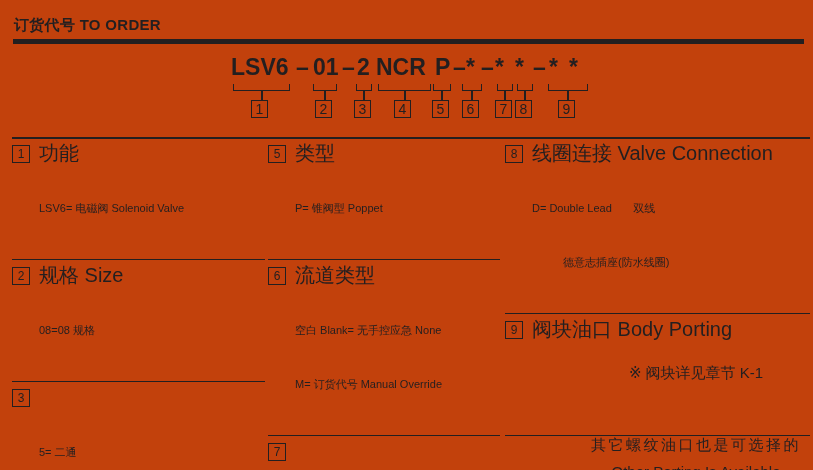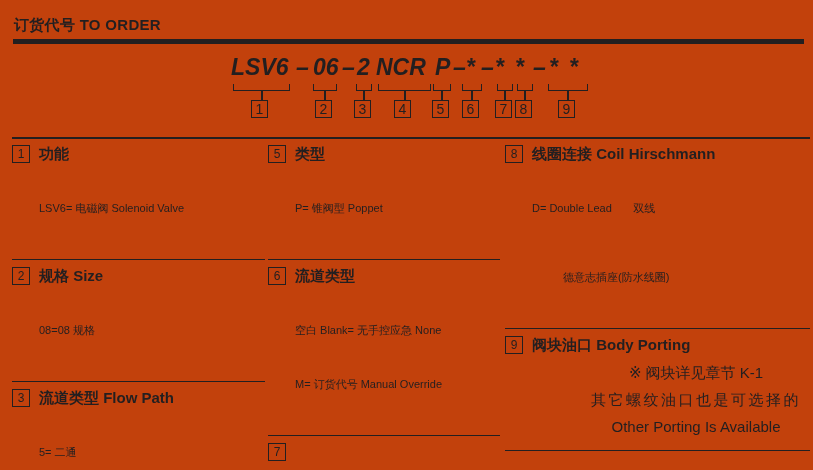--- a/index.html
+++ b/index.html
@@ -5,58 +5,58 @@
   * { box-sizing: border-box; margin: 0; padding: 0; }
   html,body { background:#ffffff; }
   body { font-family: "Liberation Sans", "DejaVu Sans", sans-serif; color:#231f20; }
   .page { position:relative; width:813px; height:470px; background:#c2410c; overflow:hidden; }
 
   
   .header-title { position:absolute; left:14px; top:16px; font-size:15px; font-weight:bold; letter-spacing:0.3px; }
   .thick-rule { position:absolute; left:13px; top:39px; width:791px; height:5px; background:#231f20; }
 
   
-  .code-token { position:absolute; top:55px; font-size:23px; font-weight:bold; line-height:24px;font-style:italic; }
+  .code-token { position:absolute; top:55px; font-size:23px; font-weight:bold; line-height:24px; }
   .bracket { position:absolute; top:84px; height:7px;
              border-left:1.5px solid #231f20; border-right:1.5px solid #231f20; border-bottom:1.5px solid #231f20; }
   .stem { position:absolute; top:91px; width:1.5px; height:9px; background:#231f20; }
   .code-box { position:absolute; top:100px; width:17px; height:18px; border:1.5px solid #231f20;
               display:flex; align-items:center; justify-content:center; font-size:14px; }
 
   
   .top-rule { position:absolute; left:12px; top:137px; width:798px; height:1.5px; background:#231f20; }
   .col { position:absolute; top:138px; }
   .col-left  { left:12px;  width:253px; }
   .col-mid   { left:268px; width:232px; }
   .col-right { left:505px; width:305px; }
 
   .item { border-bottom:1.5px solid #231f20; padding:6px 0 6px; }
   .item-head { display:flex; align-items:flex-start; gap:9px; }
   .num-box { width:18px; height:18px; border:1.5px solid #231f20; flex:0 0 auto;
              display:flex; align-items:center; justify-content:center; font-size:12px; margin-top:1px; }
-  .item-title { font-size:15px; font-weight:bold; line-height:19px; }
+  .item-title { font-size:20px; font-weight:normal; line-height:19px; }
   .item-body { margin-left:27px; font-size:11px; line-height:18px; white-space:pre-wrap; }
-  .item-body .indent { margin-left:31px;margin-top:15px; }
+  .item-body .indent { margin-left:31px; }
 
   
   .note { position:absolute; left:591px; top:359px; font-size:15px; line-height:27px;text-align:center; }
-  .note .spaced { letter-spacing:2.5px; }
+  .note .spaced { letter-spacing:2.5px;margin-top:45px; }
 </style>
 </head>
 <body>
 
 <div class="page">
 
   <div class="header-title">订货代号 TO ORDER</div>
   <div class="thick-rule"></div>
 
   <div>
     <span class="code-token" style="left:231px">LSV6</span>
     <span class="code-token" style="left:296px">–</span>
-    <span class="code-token" style="left:313px">06</span>
+    <span class="code-token" style="left:313px">01</span>
     <span class="code-token" style="left:342px">–</span>
     <span class="code-token" style="left:357px">2</span>
     <span class="code-token" style="left:376px">NCR</span>
     <span class="code-token" style="left:435px">P</span>
     <span class="code-token" style="left:453px">–</span>
     <span class="code-token" style="left:466px">*</span>
     <span class="code-token" style="left:481px">–</span>
     <span class="code-token" style="left:495px">*</span>
     <span class="code-token" style="left:515px">*</span>
     <span class="code-token" style="left:533px">–</span>
@@ -117,21 +117,20 @@
         <span class="num-box">2</span>
         <span class="item-title">规格 Size</span>
       </div>
       <div class="item-body">
         <div>08=08 规格</div>
       </div>
     </div>
     <div class="item">
       <div class="item-head">
         <span class="num-box">3</span>
-        <span class="item-title">流道类型 Flow Path</span>
       </div>
       <div class="item-body">
         <div>5= 二通</div>
       </div>
     </div>
 
   </div>
 
   <div class="col col-mid">
     <div class="item">
@@ -163,21 +162,21 @@
         
         
       </div>
     </div>
   </div>
 
   <div class="col col-right">
     <div class="item">
       <div class="item-head">
         <span class="num-box">8</span>
-        <span class="item-title">线圈连接 Coil Hirschmann</span>
+        <span class="item-title">线圈连接 Valve Connection</span>
       </div>
       <div class="item-body">
         <div>D= Double Lead       双线</div>
         <div class="indent">德意志插座(防水线圈)</div>
       </div>
     </div>
     <div class="item">
       <div class="item-head">
         <span class="num-box">9</span>
         <span class="item-title">阀块油口 Body Porting</span>

